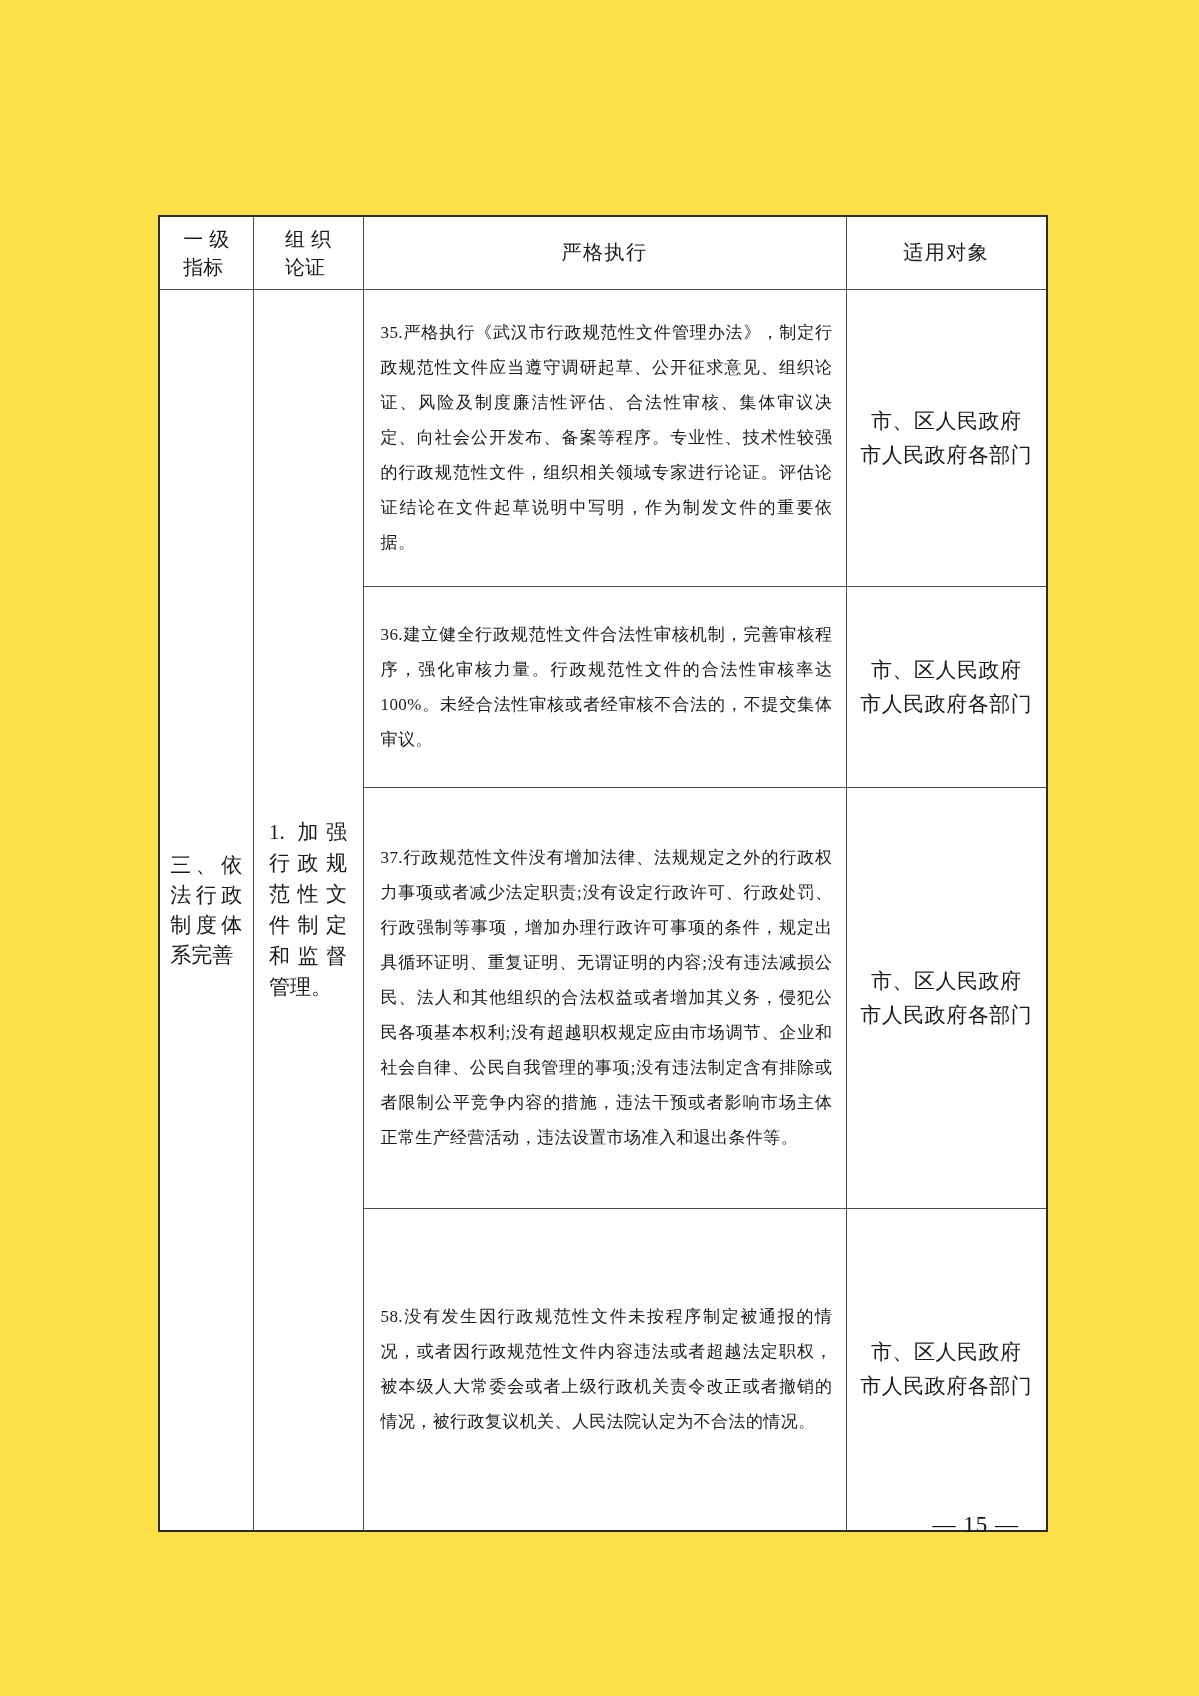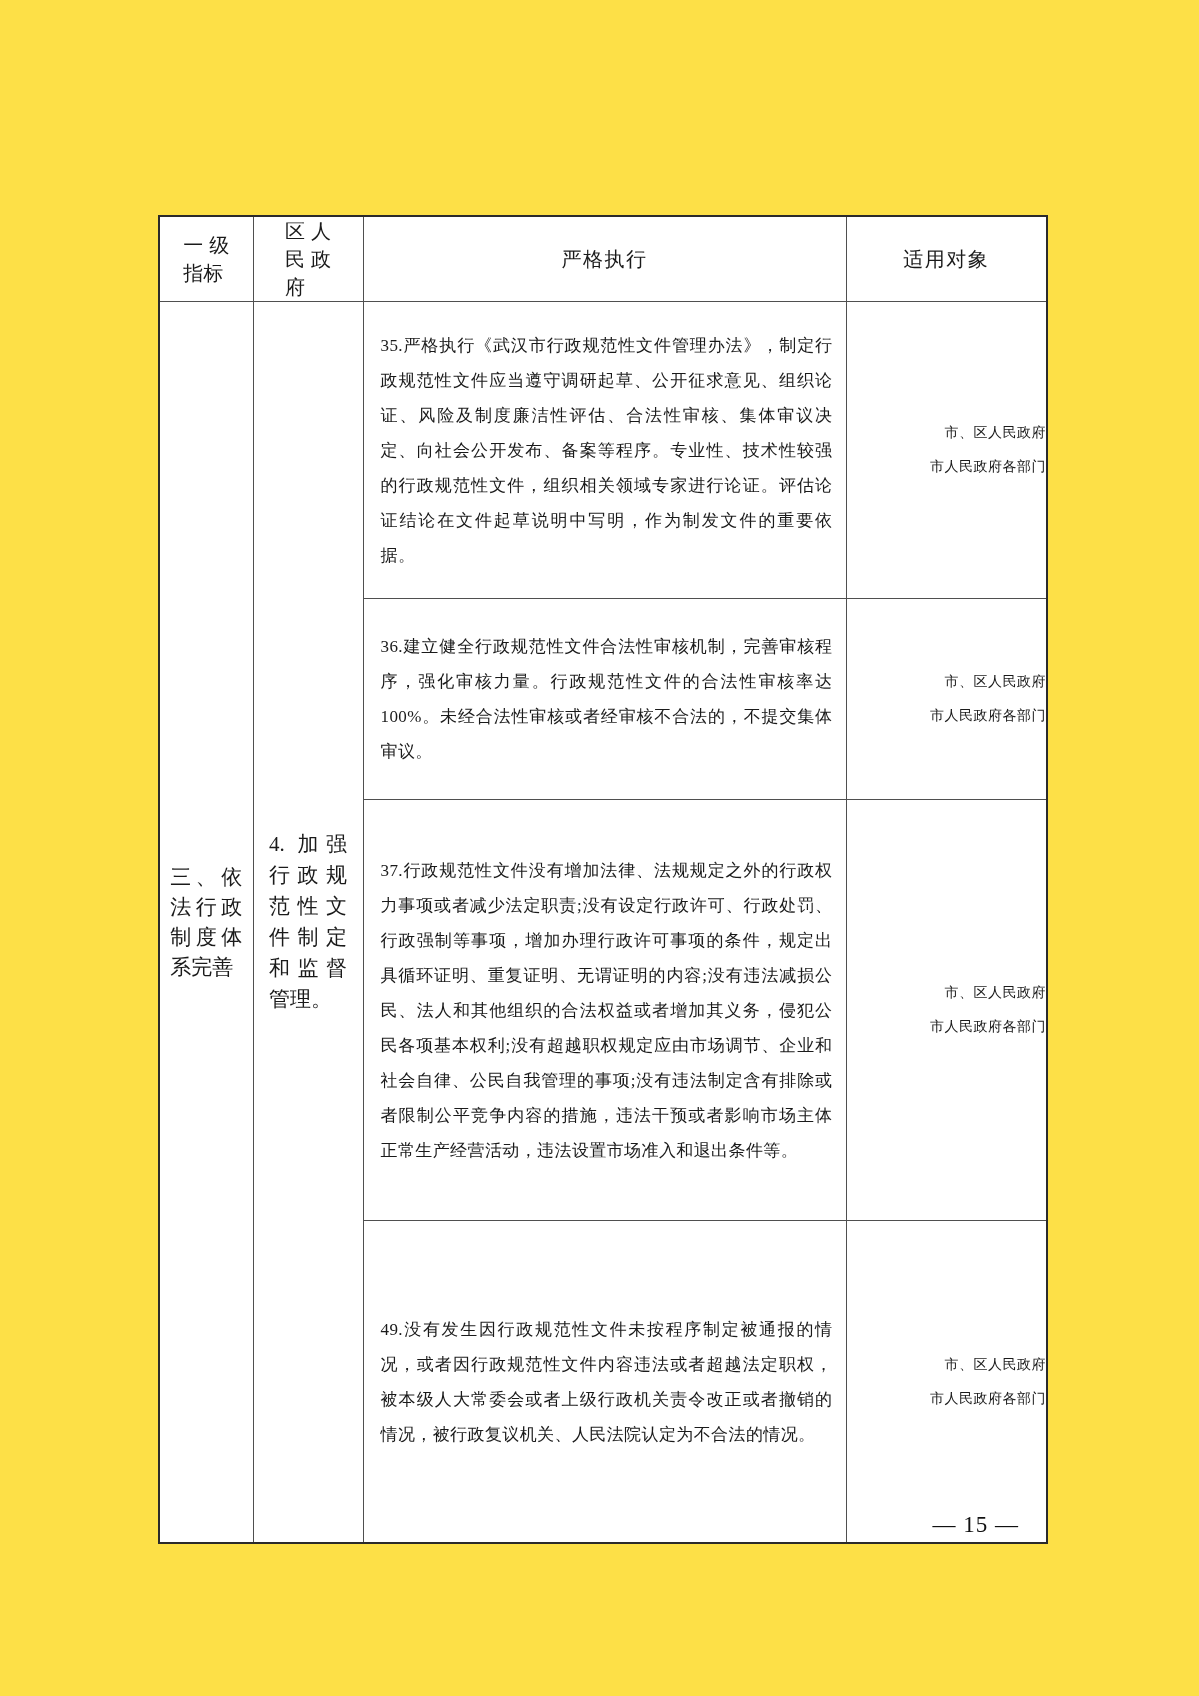--- a/index.html
+++ b/index.html
@@ -73,23 +73,23 @@
   td.ind{
     font-size:17px;
     line-height:35px;
     text-align:justify;
     text-justify:inter-character;
     vertical-align:middle;
     padding:4px 13px 4px 17px;
     letter-spacing:0.4px;
   }
   td.tgt{
-    text-align:right;
+    text-align:center;
     vertical-align:middle;
-    font-size:14px;
+    font-size:21px;
     line-height:34px;
     border-left-color:#9a9a9a;
     letter-spacing:0.5px;
   }
   .footer{
     position:absolute;
     top:1512px;
     right:196px;
     font-size:23px;
     letter-spacing:1px;
@@ -108,37 +108,37 @@
         <col class="c2">
         <col class="c3">
         <col class="c4">
     </colgroup>
     <thead>
       <tr class="hrow">
         <th>
           <span class="hwrap">一级指标</span>
         </th>
         <th>
-          <span class="hwrap">区人民政府</span>
+          <span class="hwrap">组织论证</span>
         </th>
         <th>
           <span>严格执行</span>
         </th>
         <th>
           <span>适用对象</span>
         </th>
       </tr>
     </thead>
     <tbody>
       <tr class="r35">
         <td rowspan="4" class="l1">
           <span class="l1wrap">三、依法行政制度体系完善</span>
         </td>
         <td rowspan="4" class="l2">
-          <span class="l2wrap">4. 加强行政规范性文件制定和监督管理。</span>
+          <span class="l2wrap">1. 加强行政规范性文件制定和监督管理。</span>
         </td>
         <td class="ind">35.严格执行《武汉市行政规范性文件管理办法》，制定行政规范性文件应当遵守调研起草、公开征求意见、组织论证、风险及制度廉洁性评估、合法性审核、集体审议决定、向社会公开发布、备案等程序。专业性、技术性较强的行政规范性文件，组织相关领域专家进行论证。评估论证结论在文件起草说明中写明，作为制发文件的重要依据。</td>
         <td class="tgt">
           <div>市、区人民政府</div>
           <div>市人民政府各部门</div>
         </td>
       </tr>
       <tr class="r36">
         <td class="ind">36.建立健全行政规范性文件合法性审核机制，完善审核程序，强化审核力量。行政规范性文件的合法性审核率达 100%。未经合法性审核或者经审核不合法的，不提交集体审议。</td>
         <td class="tgt">
@@ -147,21 +147,21 @@
         </td>
       </tr>
       <tr class="r37">
         <td class="ind">37.行政规范性文件没有增加法律、法规规定之外的行政权力事项或者减少法定职责;没有设定行政许可、行政处罚、行政强制等事项，增加办理行政许可事项的条件，规定出具循环证明、重复证明、无谓证明的内容;没有违法减损公民、法人和其他组织的合法权益或者增加其义务，侵犯公民各项基本权利;没有超越职权规定应由市场调节、企业和社会自律、公民自我管理的事项;没有违法制定含有排除或者限制公平竞争内容的措施，违法干预或者影响市场主体正常生产经营活动，违法设置市场准入和退出条件等。</td>
         <td class="tgt">
           <div>市、区人民政府</div>
           <div>市人民政府各部门</div>
         </td>
       </tr>
       <tr class="r38">
-        <td class="ind">49.没有发生因行政规范性文件未按程序制定被通报的情况，或者因行政规范性文件内容违法或者超越法定职权，被本级人大常委会或者上级行政机关责令改正或者撤销的情况，被行政复议机关、人民法院认定为不合法的情况。</td>
+        <td class="ind">58.没有发生因行政规范性文件未按程序制定被通报的情况，或者因行政规范性文件内容违法或者超越法定职权，被本级人大常委会或者上级行政机关责令改正或者撤销的情况，被行政复议机关、人民法院认定为不合法的情况。</td>
         <td class="tgt">
           <div>市、区人民政府</div>
           <div>市人民政府各部门</div>
         </td>
       </tr>
     </tbody>
   </table>
 
   <div class="footer">— 15 —</div>
 

